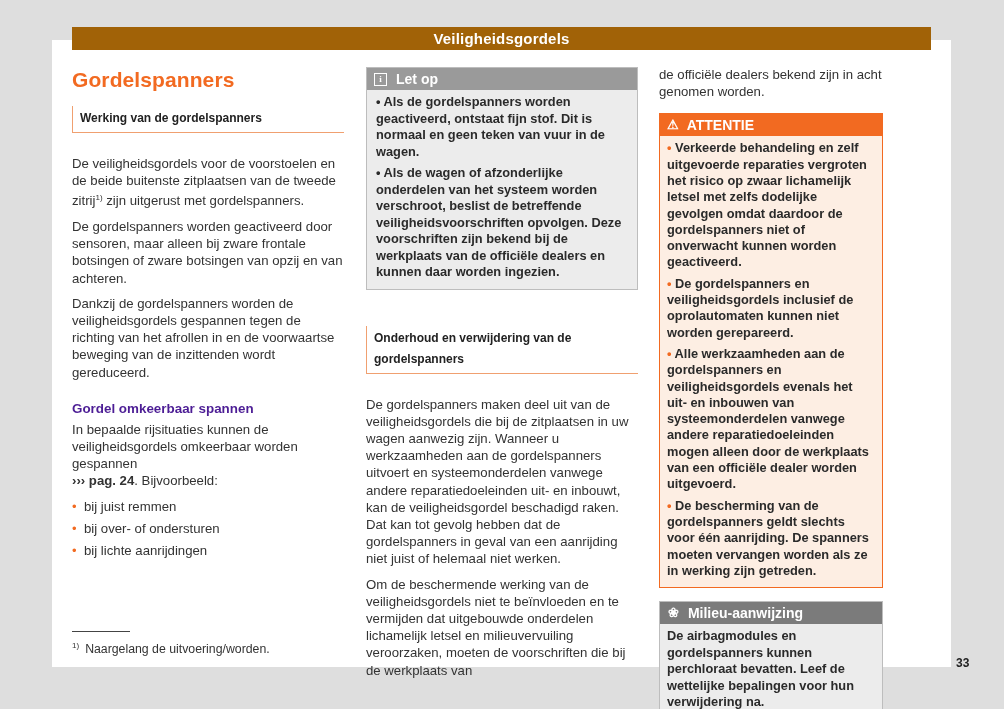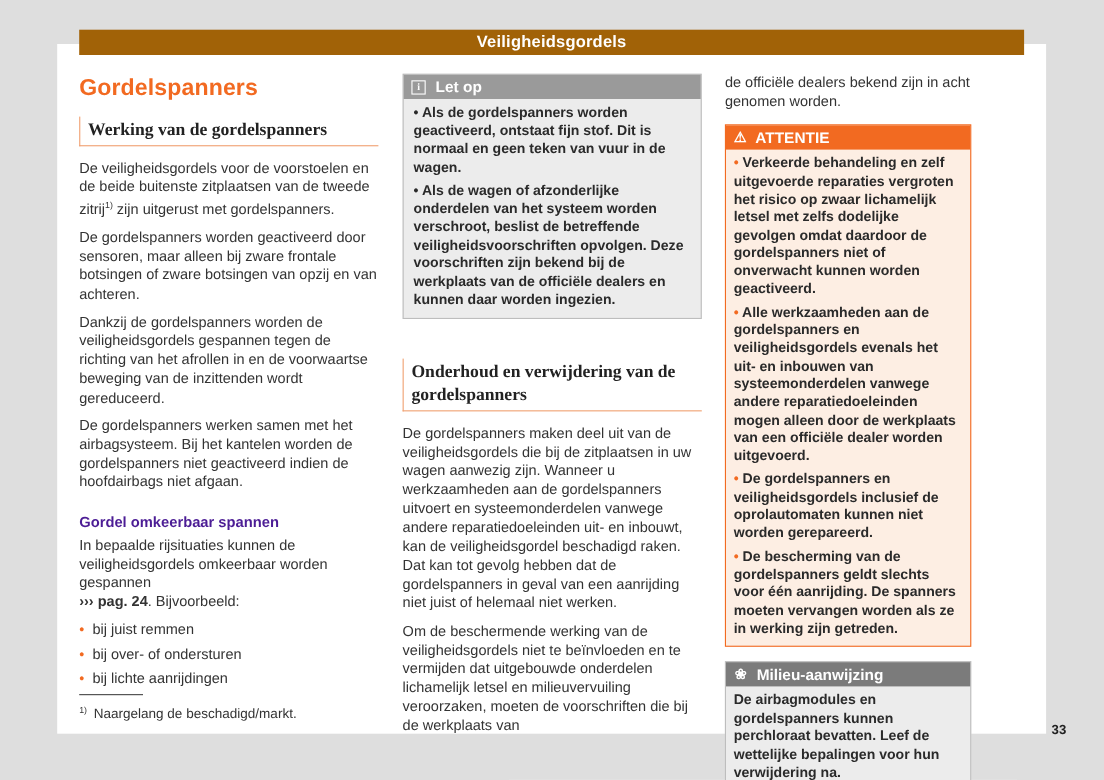--- a/index.html
+++ b/index.html
@@ -16,22 +16,22 @@
   .col { position:absolute; top:62px; }
   .col1 { left:72px; width:272px; }
   .col2 { left:366px; width:272px; }
   .col3 { left:659px; width:224px; }
   .chapter-title {
     color:#f26a21; font-family:"Liberation Sans", sans-serif; font-weight:bold; font-size:21px;
     margin:6px 0 14px 0; letter-spacing:0.1px;
   }
   .section-title {
     border-left:1px solid #f0a070; border-bottom:1px solid #f0a070;
-    padding:2px 0 3px 7px; font-family:Liberation Serif, serif; font-weight:bold;
-    font-size:16px; color:#222; line-height:21px; margin-bottom:11px;
+    padding:2px 0 3px 7px; font-family:Liberation Sans, sans-serif; font-weight:bold;
+    font-size:12px; color:#222; line-height:21px; margin-bottom:22px;
   }
   p.body {
     font-family:"Liberation Sans", sans-serif; font-size:13.2px; line-height:17.2px;
     margin:0 0 8px 0; color:#333;
   }
   .subhead {
     font-family:"Liberation Sans", sans-serif; font-weight:bold; font-size:13.4px;
     margin:20px 0 5px 0; color:#4c1d95;
   }
   .bold-ref { font-weight:bold; }
@@ -100,21 +100,20 @@
 
 <div class="page"></div>
 <div class="topbar">Veiligheidsgordels</div>
 
 <div class="col col1">
   <div class="chapter-title">Gordelspanners</div>
   <div class="section-title">Werking van de gordelspanners</div>
   <p class="body"><span>De veiligheidsgordels voor de voorstoelen en de beide buitenste zitplaatsen van de tweede zitrij</span><sup>1)</sup><span> zijn uitgerust met gordelspanners.</span></p>
   <p class="body">De gordelspanners worden geactiveerd door sensoren, maar alleen bij zware frontale botsingen of zware botsingen van opzij en van achteren.</p>
   <p class="body">Dankzij de gordelspanners worden de veiligheidsgordels gespannen tegen de richting van het afrollen in en de voorwaartse beweging van de inzittenden wordt gereduceerd.</p>
-  <p class="body">De gordelspanners werken samen met het airbagsysteem. Bij het kantelen worden de gordelspanners niet geactiveerd indien de hoofdairbags niet afgaan.</p>
   <div class="subhead">Gordel omkeerbaar spannen</div>
   <p class="body"><span>In bepaalde rijsituaties kunnen de veiligheidsgordels omkeerbaar worden gespannen</span><br><span class="bold-ref">››› pag. 24</span><span>. Bijvoorbeeld:</span></p>
   <ul class="bullets">
     <li><span class="dot">•</span><span>bij juist remmen</span></li>
     <li><span class="dot">•</span><span>bij over- of ondersturen</span></li>
     <li><span class="dot">•</span><span>bij lichte aanrijdingen</span></li>
   </ul>
 </div>
 
 <div class="col col2">
@@ -135,31 +134,31 @@
 
 <div class="col col3" style="top:66px;">
   <p class="body">de officiële dealers bekend zijn in acht genomen worden.</p>
   <div class="warn-box">
     <div class="warn-head">
       <span class="warn-icon">⚠</span>
       <span>ATTENTIE</span>
     </div>
     <div class="warn-body">
       <p><span class="dot">•</span> <span>Verkeerde behandeling en zelf uitgevoerde reparaties vergroten het risico op zwaar lichamelijk letsel met zelfs dodelijke gevolgen omdat daardoor de gordelspanners niet of onverwacht kunnen worden geactiveerd.</span></p>
+      <p><span class="dot">•</span> <span>De gordelspanners en veiligheidsgordels inclusief de oprolautomaten kunnen niet worden gerepareerd.</span></p>
       <p><span class="dot">•</span> <span>Alle werkzaamheden aan de gordelspanners en veiligheidsgordels evenals het uit- en inbouwen van systeemonderdelen vanwege andere reparatiedoeleinden mogen alleen door de werkplaats van een officiële dealer worden uitgevoerd.</span></p>
-      <p><span class="dot">•</span> <span>De gordelspanners en veiligheidsgordels inclusief de oprolautomaten kunnen niet worden gerepareerd.</span></p>
       <p><span class="dot">•</span> <span>De bescherming van de gordelspanners geldt slechts voor één aanrijding. De spanners moeten vervangen worden als ze in werking zijn getreden.</span></p>
     </div>
   </div>
   <div class="env-box">
     <div class="env-head">
       <span class="env-icon">❀</span>
       <span>Milieu-aanwijzing</span>
     </div>
     <div class="env-body">
       <p>De airbagmodules en gordelspanners kunnen perchloraat bevatten. Leef de wettelijke bepalingen voor hun verwijdering na.</p>
     </div>
   </div>
 </div>
 
 <div class="footnote-rule"></div>
-<div class="footnote"><sup>1)</sup><span>Naargelang de beschadigd/markt.</span></div>
+<div class="footnote"><sup>1)</sup><span>Naargelang de uitvoering/worden.</span></div>
 <div class="page-number">33</div>
 
 </body></html>

